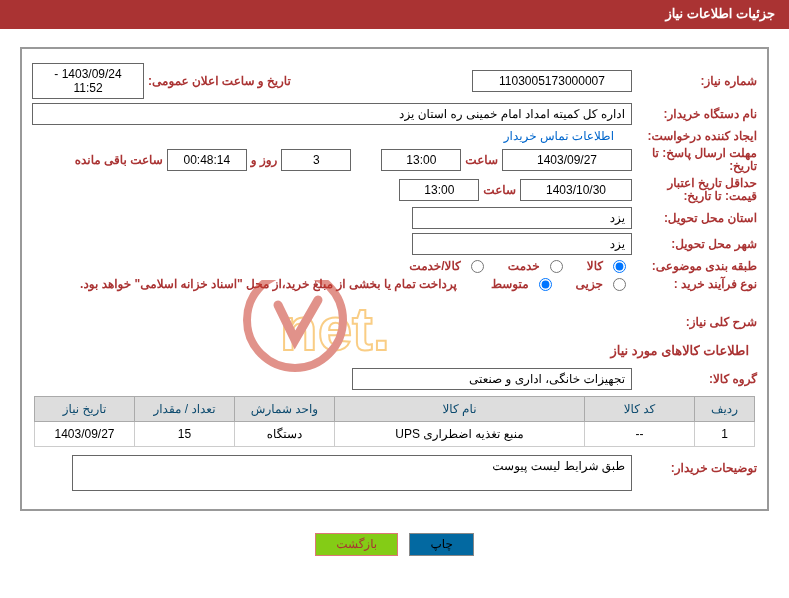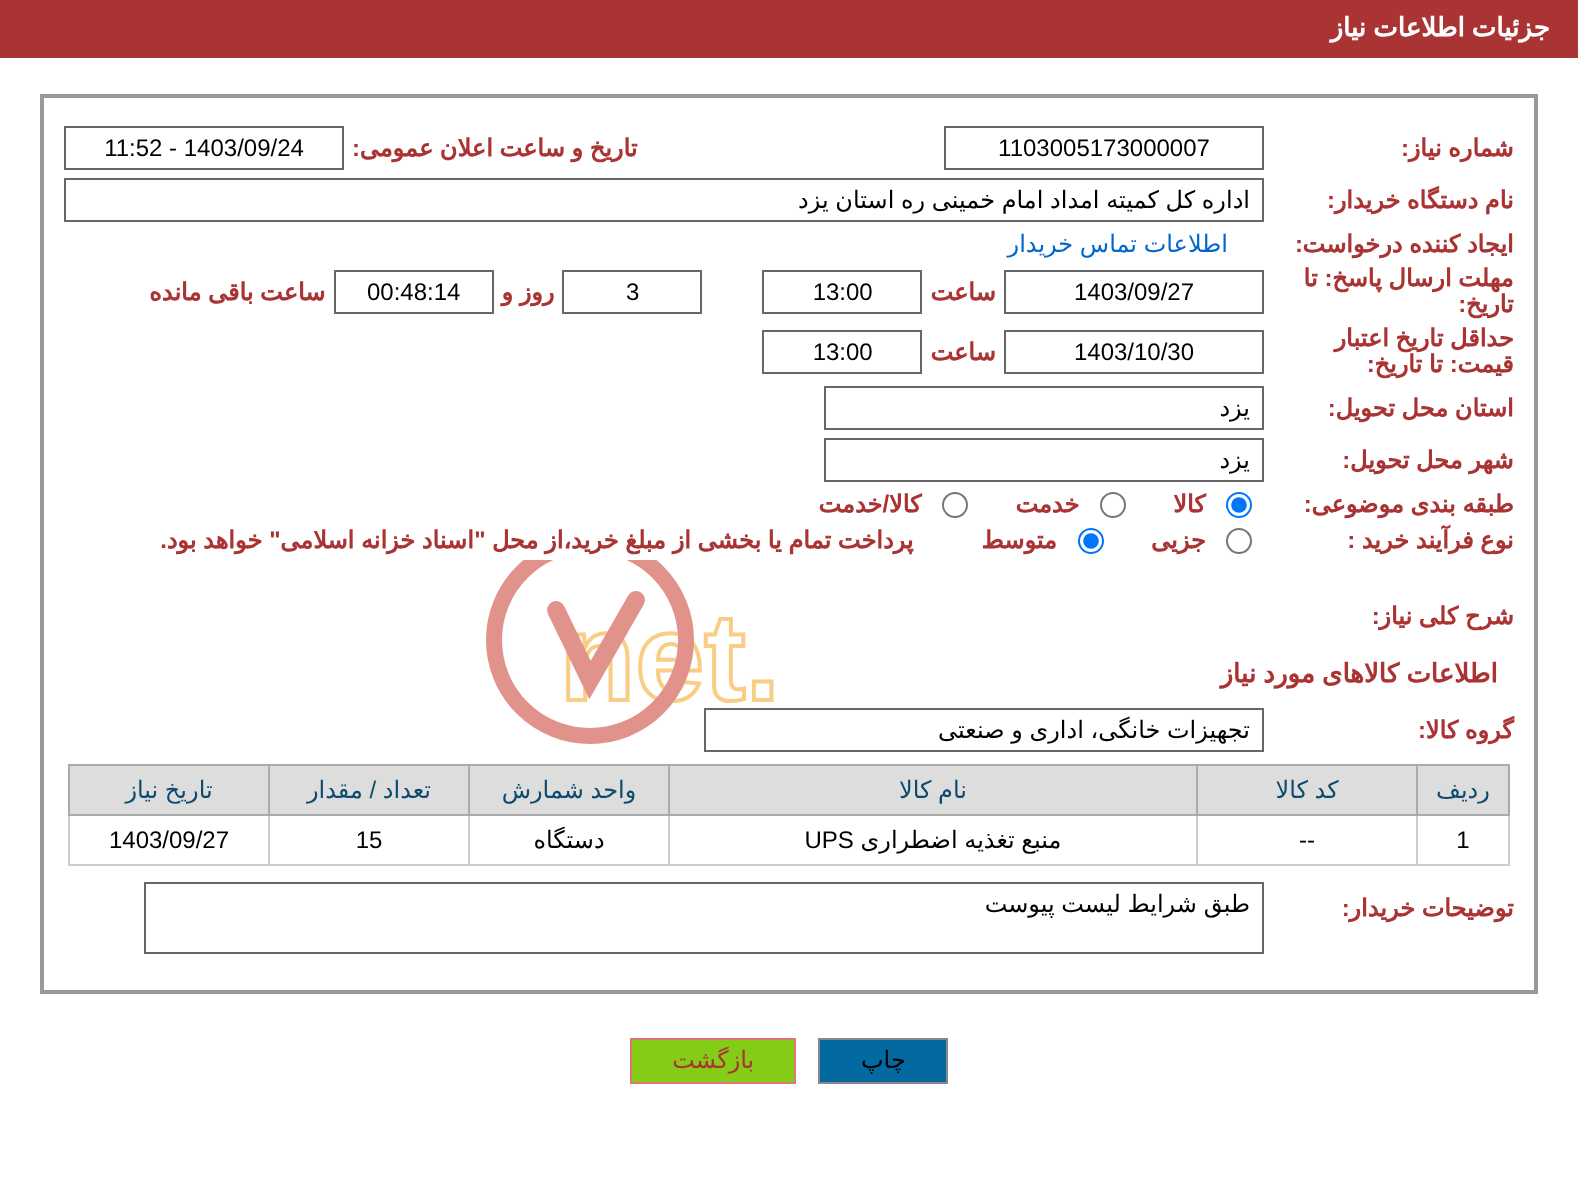--- a/index.html
+++ b/index.html
@@ -134,21 +134,21 @@
 </div>
 
 <div class="content-area">
   <div class="main-box">
 
     <div class="row">
       <span class="label">شماره نیاز:</span>
       <span class="field" style="width:160px">1103005173000007</span>
       <span style="flex:1"></span>
       <span class="label-nb">تاریخ و ساعت اعلان عمومی:</span>
-      <span class="field" style="width:140px">1403/09/24 - 11:52</span>
+      <span class="field" style="width:112px">1403/09/24 - 11:52</span>
     </div>
 
     <div class="row">
       <span class="label">نام دستگاه خریدار:</span>
       <span class="field field-wide">اداره کل کمیته امداد امام خمینی  ره  استان یزد</span>
     </div>
 
     <div class="row">
       <span class="label">ایجاد کننده درخواست:</span>
       <span class="link">اطلاعات تماس خریدار</span>
@@ -161,21 +161,21 @@
       <span class="field" style="width:80px">13:00</span>
       <span style="width:30px"></span>
       <span class="field" style="width:70px">3</span>
       <span class="label-nb">روز و</span>
       <span class="field" style="width:80px">00:48:14</span>
       <span class="label-nb">ساعت باقی مانده</span>
     </div>
 
     <div class="row">
       <span class="label" style="width:125px;line-height:13px">حداقل تاریخ اعتبار قیمت: تا تاریخ:</span>
-      <span class="field" style="width:130px">1403/10/30</span>
+      <span class="field" style="width:112px">1403/10/30</span>
       <span class="label-nb">ساعت</span>
       <span class="field" style="width:80px">13:00</span>
     </div>
 
     <div class="row">
       <span class="label">استان محل تحویل:</span>
       <span class="field" style="width:220px;text-align:right">یزد</span>
     </div>
 
     <div class="row">
@@ -209,21 +209,21 @@
     <div class="section-title">اطلاعات کالاهای مورد نیاز</div>
 
     <div class="row">
       <span class="label">گروه کالا:</span>
       <span class="field" style="width:280px;text-align:right">تجهیزات خانگی، اداری و صنعتی</span>
     </div>
 
     <table class="items">
       <thead>
         <tr>
-          <th style="width:46px">ردیف</th>
+          <th style="width:60px">ردیف</th>
           <th style="width:110px">کد کالا</th>
           <th>نام کالا</th>
           <th style="width:100px">واحد شمارش</th>
           <th style="width:100px">تعداد / مقدار</th>
           <th style="width:100px">تاریخ نیاز</th>
         </tr>
       </thead>
       <tbody>
         <tr>
           <td>1</td>

